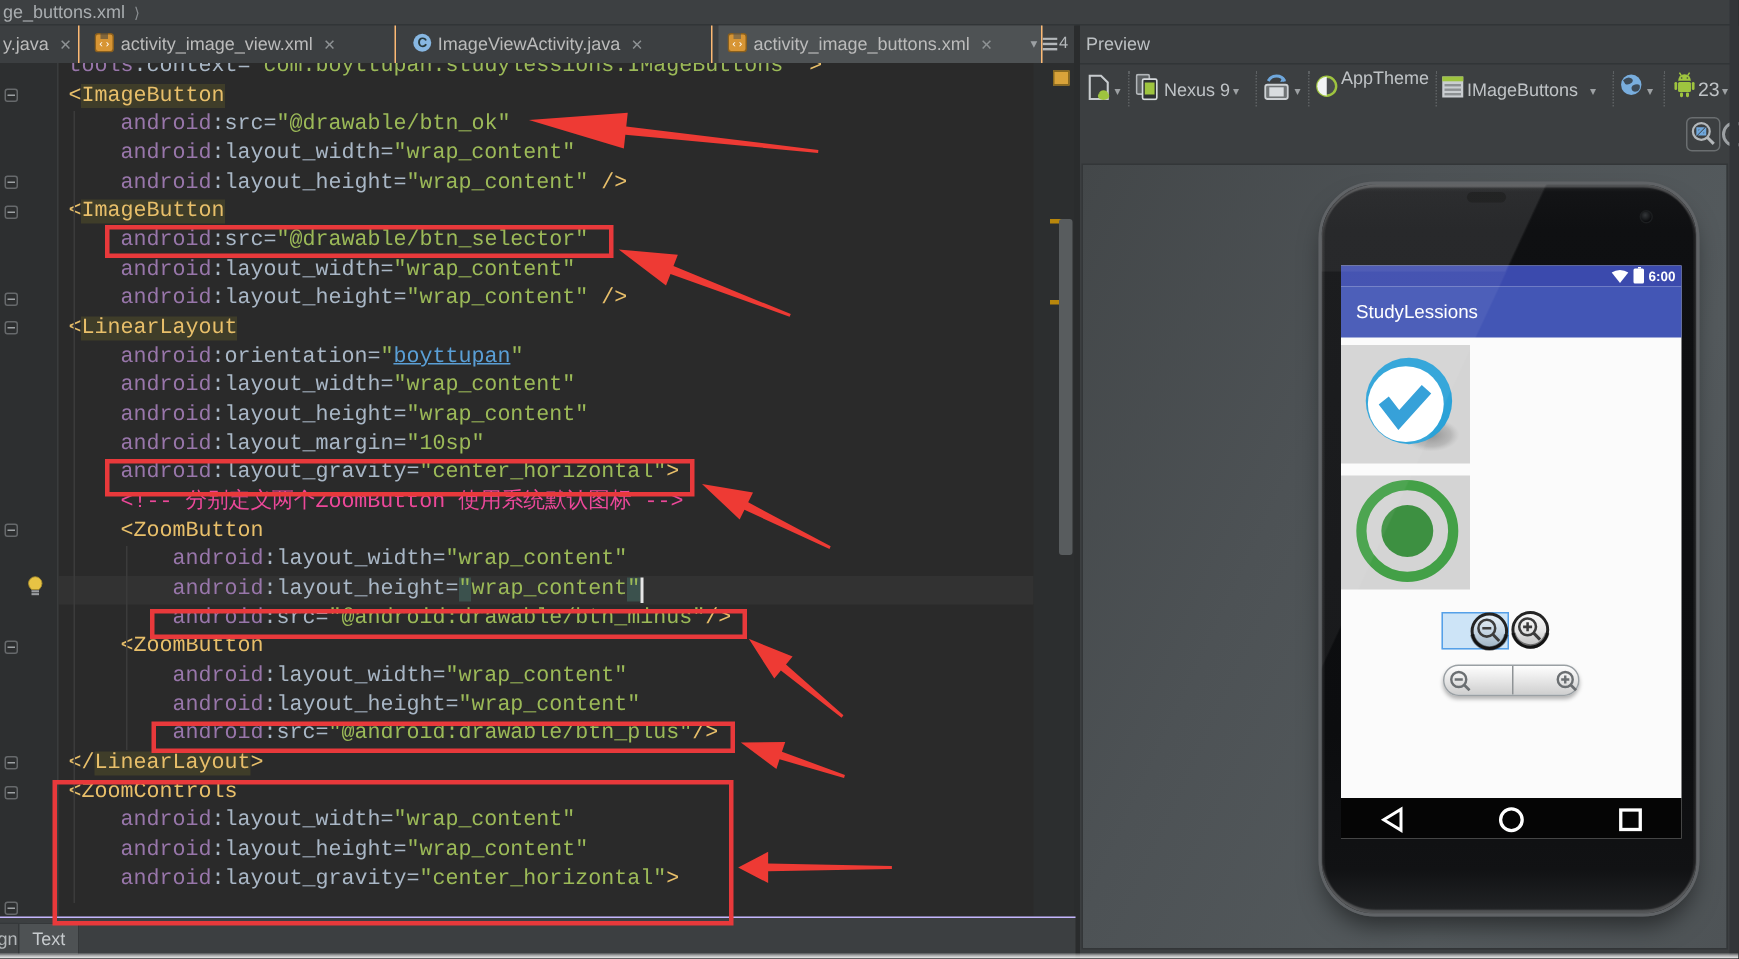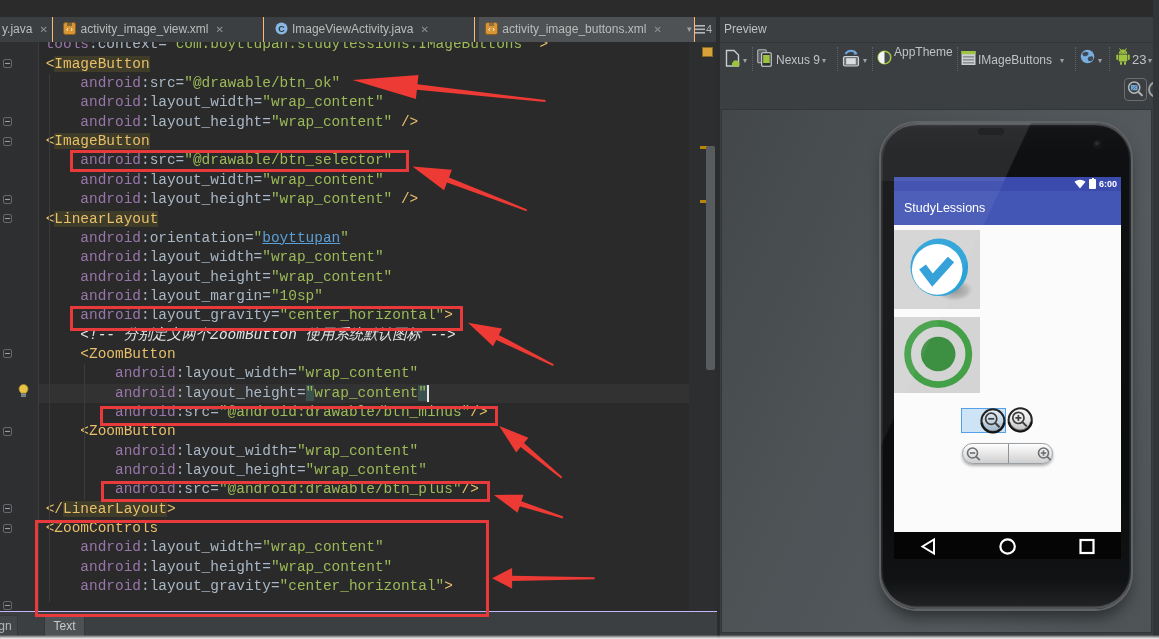--- a/index.html
+++ b/index.html
@@ -22,21 +22,21 @@
 .fold:after{content:"";position:absolute;left:1px;top:3px;width:5px;height:1px;background:#9da1a3}
 .folde{position:absolute;left:3px;width:9px;height:9px;border:1px solid #66696b;border-radius:2px;background:#2d2f30}
 .folde:after{content:"";position:absolute;left:1px;top:3px;width:5px;height:1px;background:#9da1a3}
 #code{left:0;top:0;width:717px;height:569px;font-family:"Liberation Mono",monospace;font-size:14.45px;color:#a9b7c6}
 .ln{position:absolute;left:11px;white-space:pre;height:19px;line-height:19px}
 .tg{color:#e8bf6a}
 .tgh{color:#e8bf6a;background:#3f3d29}
 .ns{color:#9876aa}
 .st{color:#9cba58}
 .lk{color:#5a9fd6;text-decoration:underline}
-.cm{color:#e5e5e5;font-style:italic}
+.cm{color:#ec4899;}
 .qh{background:#3b514d}
 .caret{position:absolute;width:1.5px;height:17px;background:#e6e6e6}
 
 .rbox{position:absolute;border:3px solid #e8393b;z-index:50}
 #arrows{position:absolute;left:0;top:0;width:1159px;height:639px;pointer-events:none;z-index:51}
 
 #sbar{left:689px;top:42px;width:28px;height:569px;background:#2c2e2f}
 #sthumb{left:17px;top:104px;width:9px;height:224px;background:#585c5e;border-radius:2px;position:absolute}
 .omark{position:absolute;left:11px;width:11px;height:3px;background:#b8860b}
 #osq{position:absolute;left:13px;top:5px;width:11px;height:10px;background:#d9a33a;border:1px solid #8a6a1f}
@@ -61,20 +61,21 @@
 #statusbar{position:absolute;left:0;top:0;width:227px;height:14px;background:#3b4aad;color:#fff}
 #appbar{position:absolute;left:0;top:14px;width:227px;height:34px;background:#4356b5;color:#fff;font-size:12.5px;line-height:34px;padding-left:10px}
 #navbar{position:absolute;left:0;top:355px;width:227px;height:27px;background:#050505}
 .gbox{position:absolute;left:0;width:86px;background:#d4d4d4}
 #speaker{position:absolute;left:97px;top:5px;width:26px;height:7px;border-radius:3.5px;background:#08090a}
 #camera{position:absolute;left:212px;top:17px;width:9px;height:9px;border-radius:50%;background:radial-gradient(circle at 40% 35%,#34373a,#0c0d0f 70%);border:1px solid #1c1e20}
 #redge{left:1153px;top:0;width:6px;height:639px;background:#323538}
 #bfade{left:0;top:635px;z-index:60;width:1159px;height:4px;background:linear-gradient(180deg,rgba(255,255,255,0) 0%,rgba(248,248,248,.55) 45%,rgba(251,251,251,.97) 100%)}
 </style></head><body>
 <div id="app">
+<div id="crumb" class="abs">ge_buttons.xml<span class="sep">⟩</span></div>
 <div id="tabs" class="abs">
   <div class="tab" style="width:53px;padding-left:2px">y.java<span class="x">✕</span></div>
   <div class="tab" style="width:207px"><span class="ficon"><svg width="13" height="13" viewBox="0 0 13 13">
             <rect x="0.5" y="0.5" width="12" height="12" rx="2" fill="#d79534" stroke="#8a5f1d"></rect>
             <rect x="4" y="0" width="5" height="4" fill="#3c3f41" opacity="0.55"></rect>
             <text x="6.5" y="9.5" font-size="7" font-family="Liberation Mono" fill="#fff" text-anchor="middle">‹›</text>
           </svg></span>activity_image_view.xml<span class="x">✕</span></div>
   <div class="tab" style="width:206px"><span class="ficon"><svg width="13" height="13" viewBox="0 0 13 13">
             <circle cx="6.5" cy="6.5" r="6" fill="#87b7e2"></circle>
             <text x="6.5" y="9.6" font-size="9" font-weight="bold" font-family="Liberation Sans" fill="#27393c" text-anchor="middle">C</text>
@@ -163,21 +164,21 @@
     </svg>
 <div id="sbar" class="abs">
   <div id="osq"></div>
   <div class="omark" style="top:104px"></div>
   <div class="omark" style="top:158px"></div>
   <div id="sthumb"></div>
 </div>
 <div id="divider" class="abs"></div>
 <div id="bottom" class="abs">
   <div class="btab" style="left:-8px;width:26px;background:#434648">gn</div>
-  <div class="btab" style="left:44px;width:41px;background:#4e5254;color:#c7cbce">Text</div>
+  <div class="btab" style="left:12px;width:41px;background:#4e5254;color:#c7cbce">Text</div>
 </div>
 <div id="preview" class="abs">
 <div id="pvtitle">Preview</div>
 <div id="pvbar"></div>
 <div class="psep" style="left:32px"></div>
 <div class="psep" style="left:117px"></div>
 <div class="psep" style="left:152px"></div>
 <div class="psep" style="left:236.5px"></div>
 <div class="psep" style="left:355px"></div>
 <div class="psep" style="left:389px"></div>

